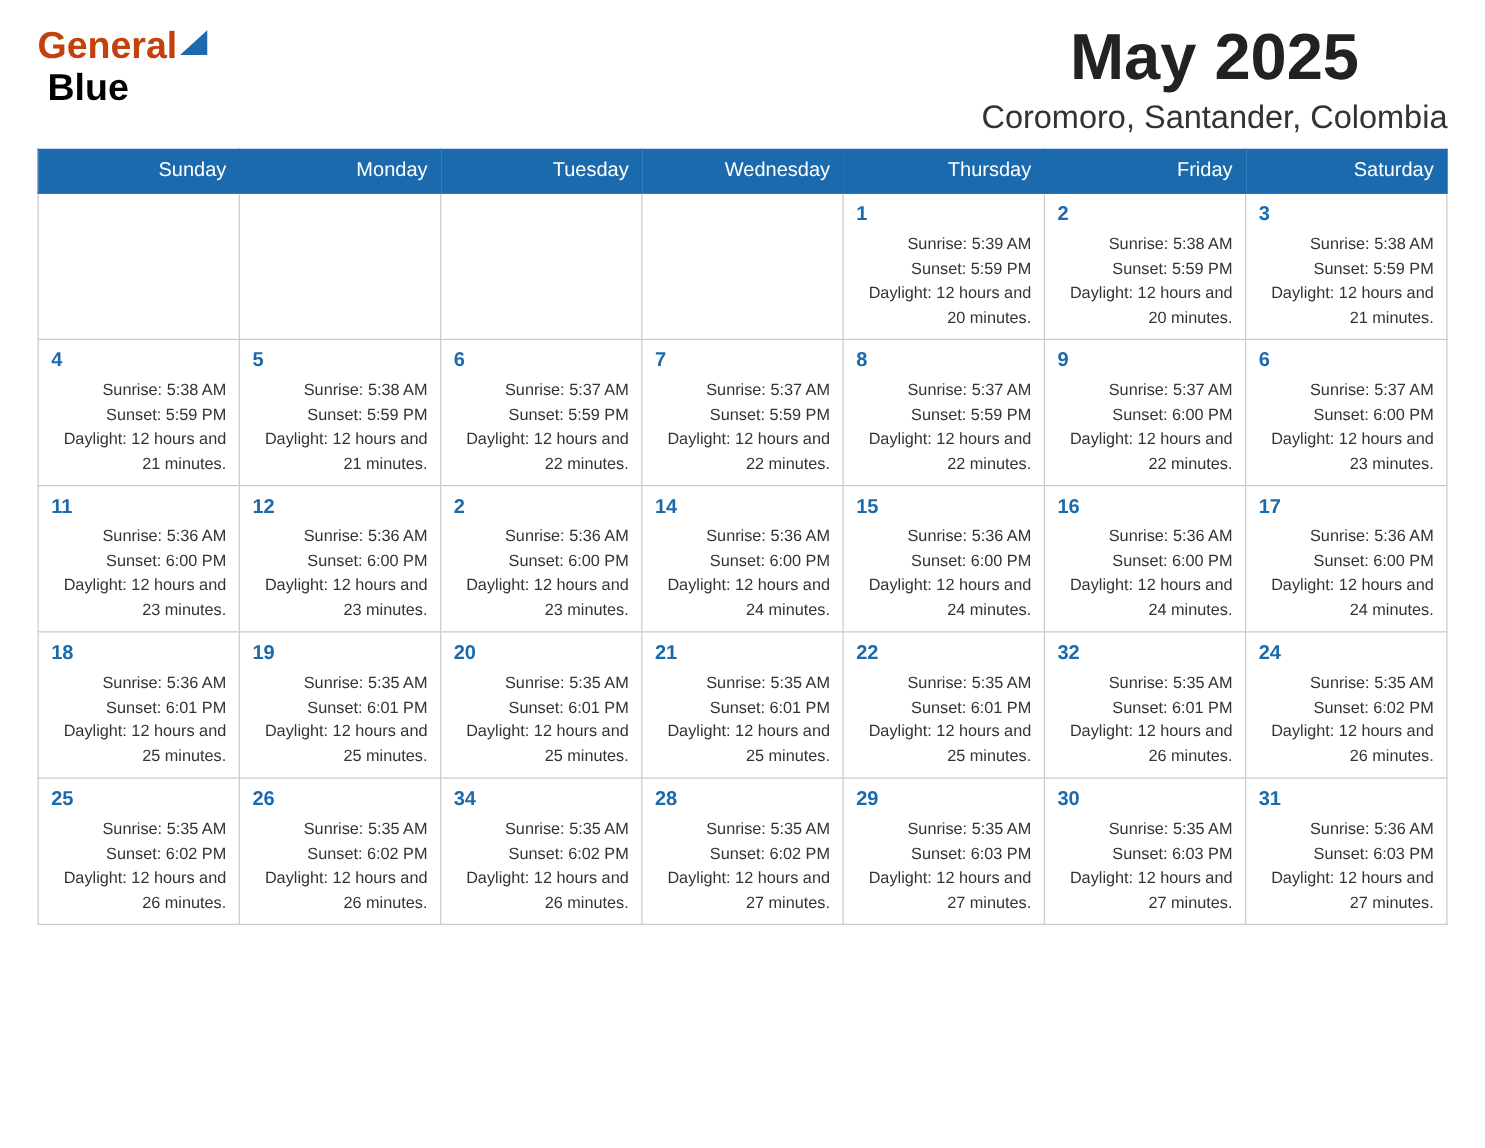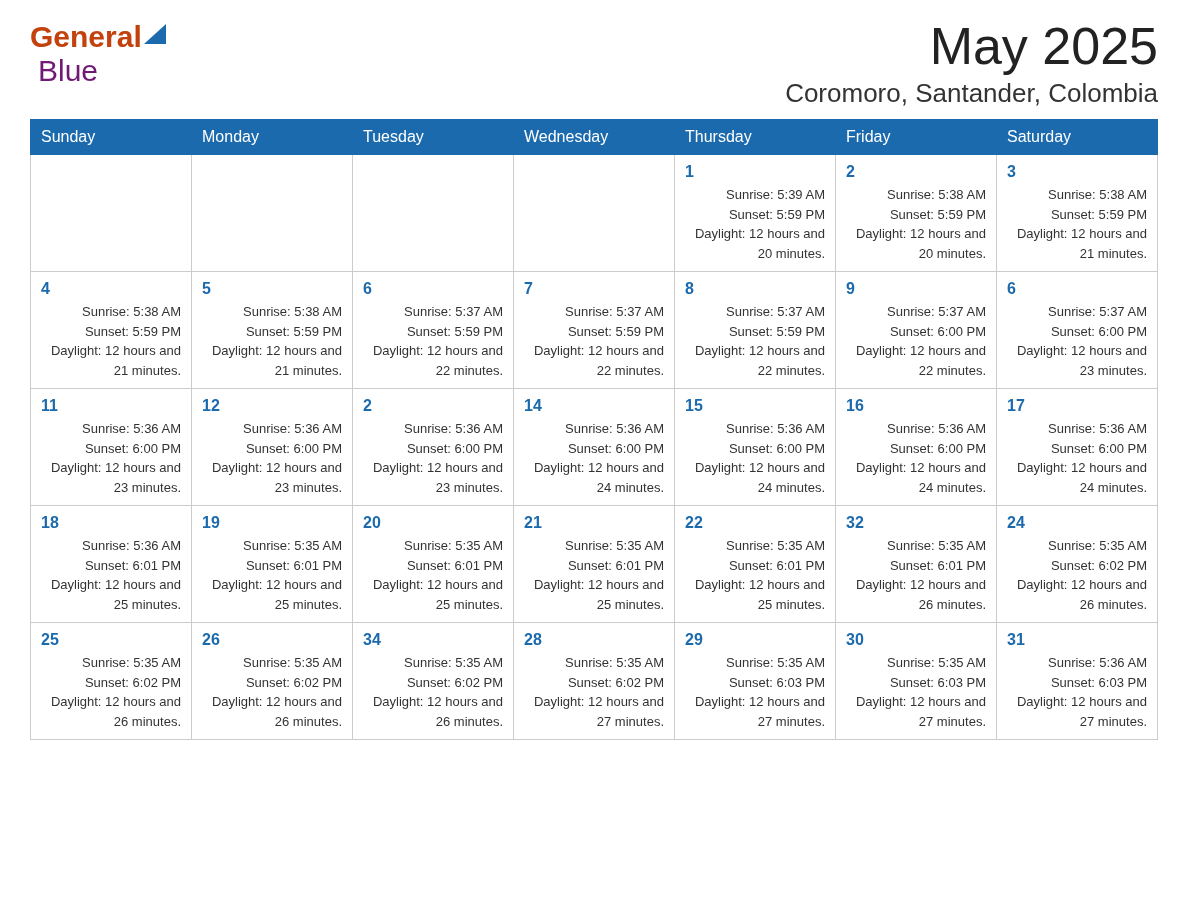--- a/index.html
+++ b/index.html
@@ -14,41 +14,42 @@
       display: flex;
       justify-content: space-between;
       align-items: flex-start;
       margin-bottom: 10px;
     }
     .title-section {
       text-align: right;
     }
     .month-title {
       font-size: 52px;
-      font-weight: normal;
+      font-weight: bold;
       color: #222;
       line-height: 1;
+      text-align: center;
     }
     .location {
       font-size: 26px;
       color: #333;
       margin-top: 6px;
     }
     .calendar {
       width: 100%;
       border-collapse: collapse;
       margin-top: 10px;
     }
     .calendar th {
       background-color: #1a6aad;
       color: #fff;
       font-size: 16px;
       font-weight: normal;
       padding: 8px 10px;
-      text-align: left;
+      text-align: right;
       border: 1px solid #1a6aad;
     }
     .calendar td {
       border: 1px solid #ccc;
       vertical-align: top;
       padding: 8px 10px;
       width: calc(100% / 7);
       font-size: 13px;
       color: #333;
       min-height: 110px;
@@ -88,21 +89,21 @@
 
 <div class="header">
   <div class="logo-wrapper">
     <div class="logo-line1">
       <span style="font-size:30px;font-weight:bold;color:#c2410c;">General</span>
       <svg width="22" height="22" viewBox="0 0 22 22" style="margin-left:2px;margin-top:-4px;">
         <polygon points="0,20 22,20 22,0" fill="#1a6aad"></polygon>
       </svg>
     </div>
     <div class="logo-line2">
-      <span style="font-size:30px;font-weight:normal;color:#701a75;margin-left:4px;">Blue</span>
+      <span style="font-size:30px;font-weight:bold;color:#000000;margin-left:4px;">Blue</span>
     </div>
   </div>
   <div class="title-section">
     <div class="month-title">May 2025</div>
     <div class="location">Coromoro, Santander, Colombia</div>
   </div>
 </div>
 
 <table class="calendar">
   <thead>

